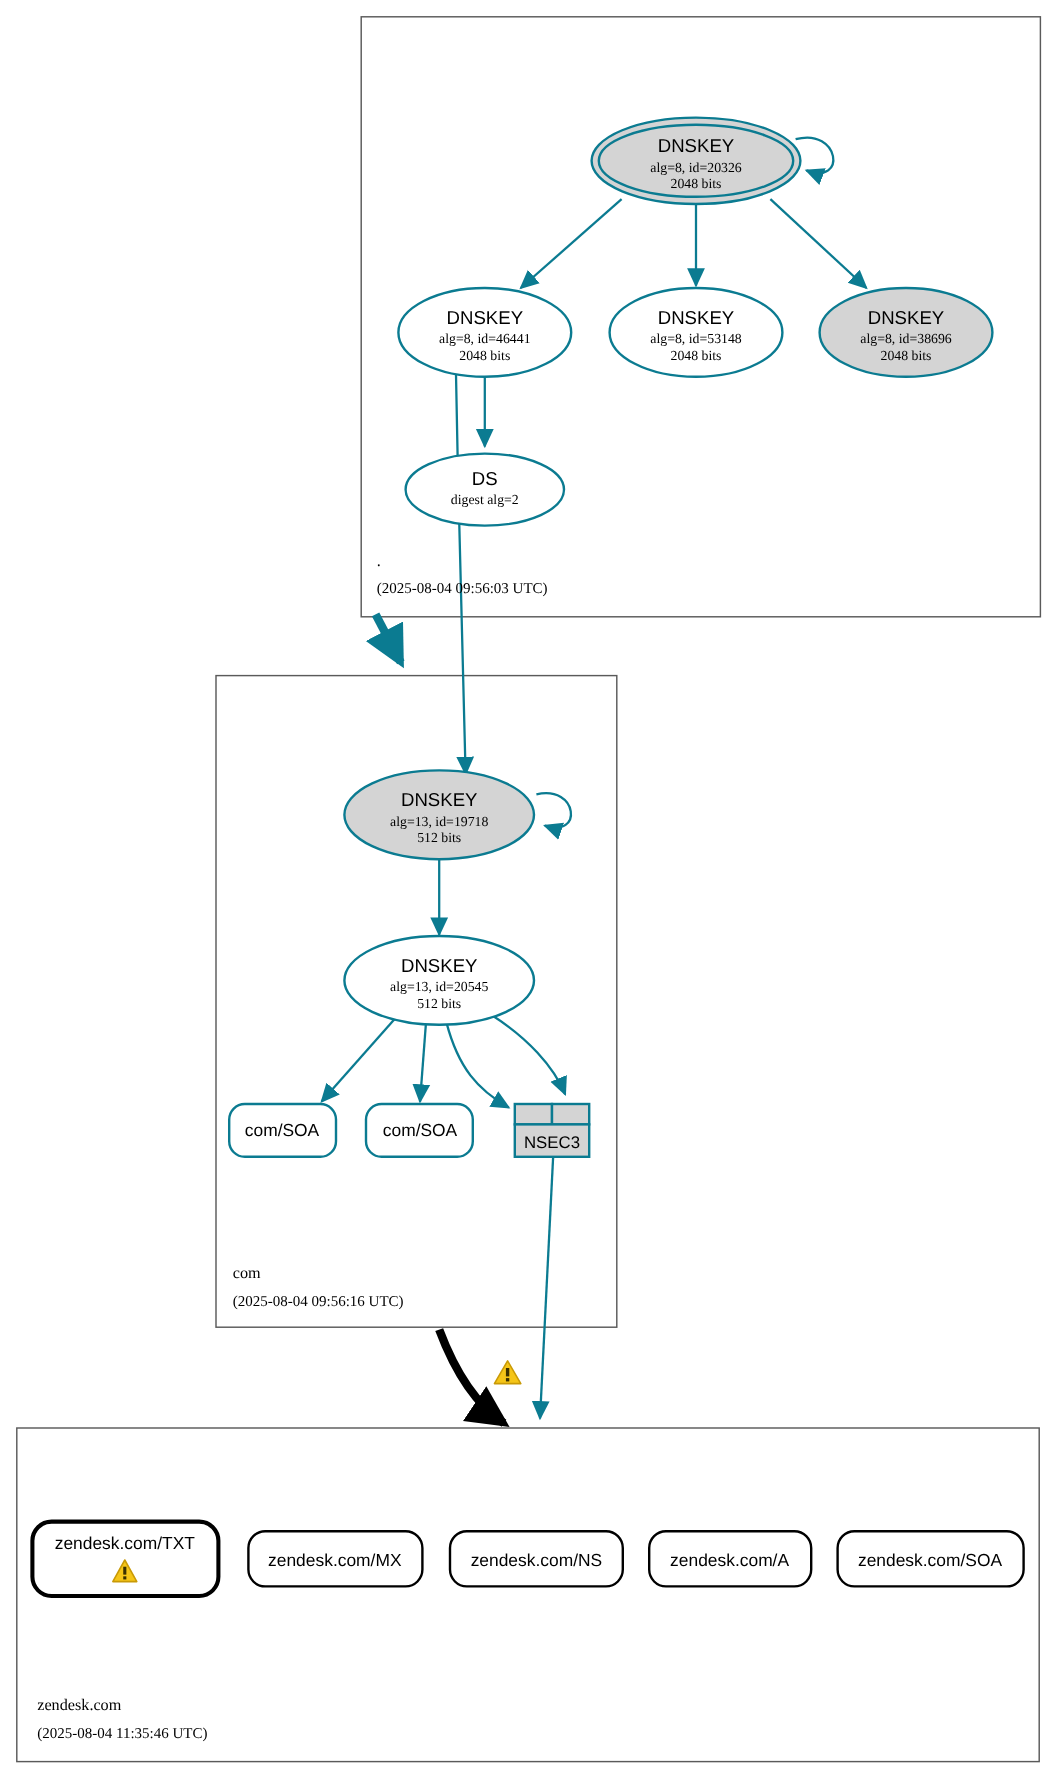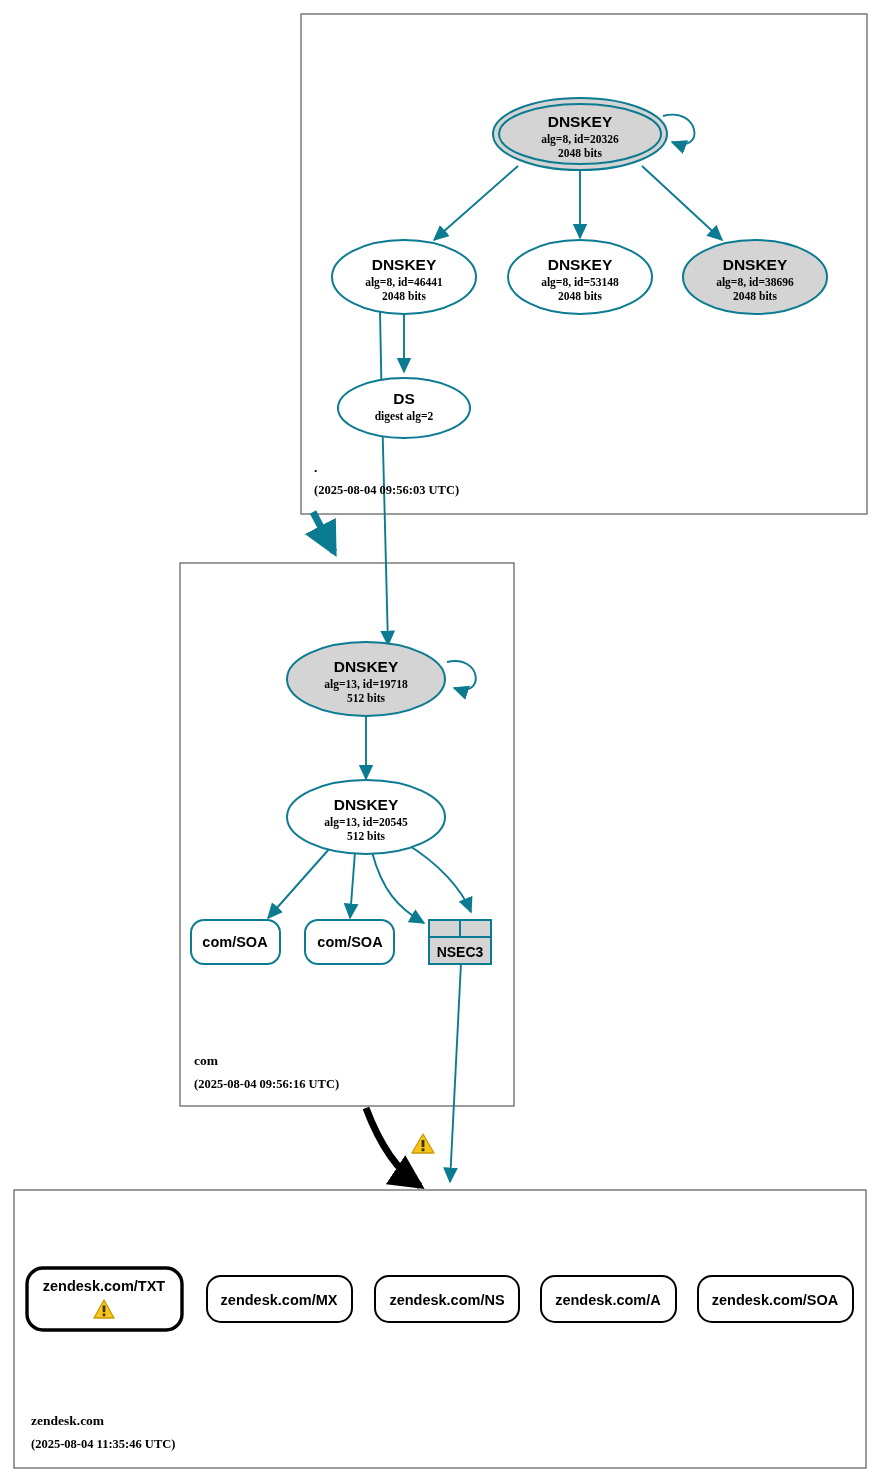--- a/index.html
+++ b/index.html
@@ -7,21 +7,20 @@
     padding: 0;
     background: #ffffff;
   }
   #canvas {
     position: relative;
     width: 880px;
     height: 1482px;
     background: #ffffff;
     font-family: "Liberation Sans", sans-serif;
     overflow: hidden;
-    font-weight: bold;
   }
   #graph-svg {
     position: absolute;
     left: 0;
     top: 0;
     width: 880px;
     height: 1482px;
   }
   .zone-box {
     fill: #ffffff;

